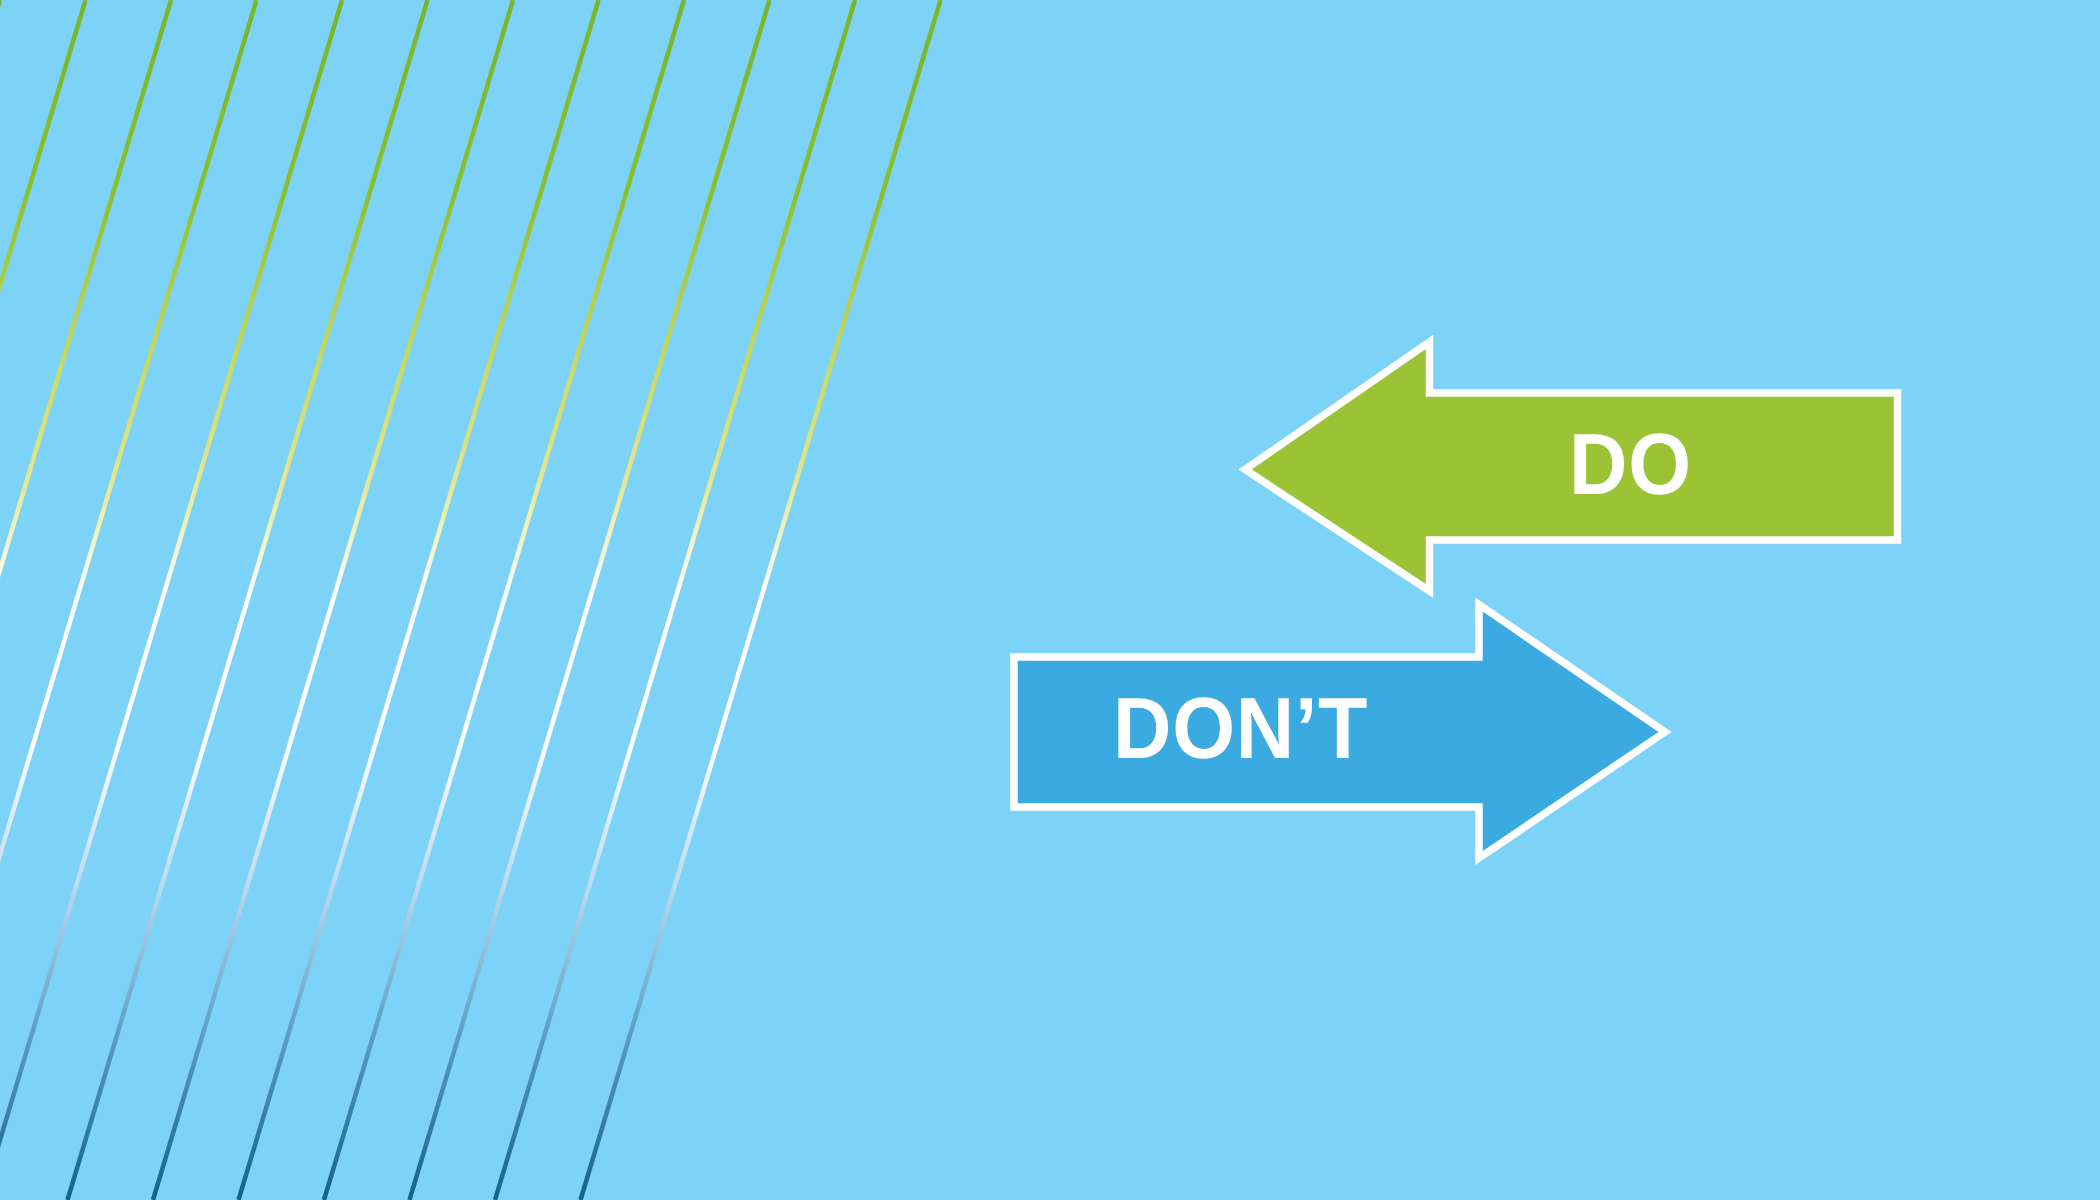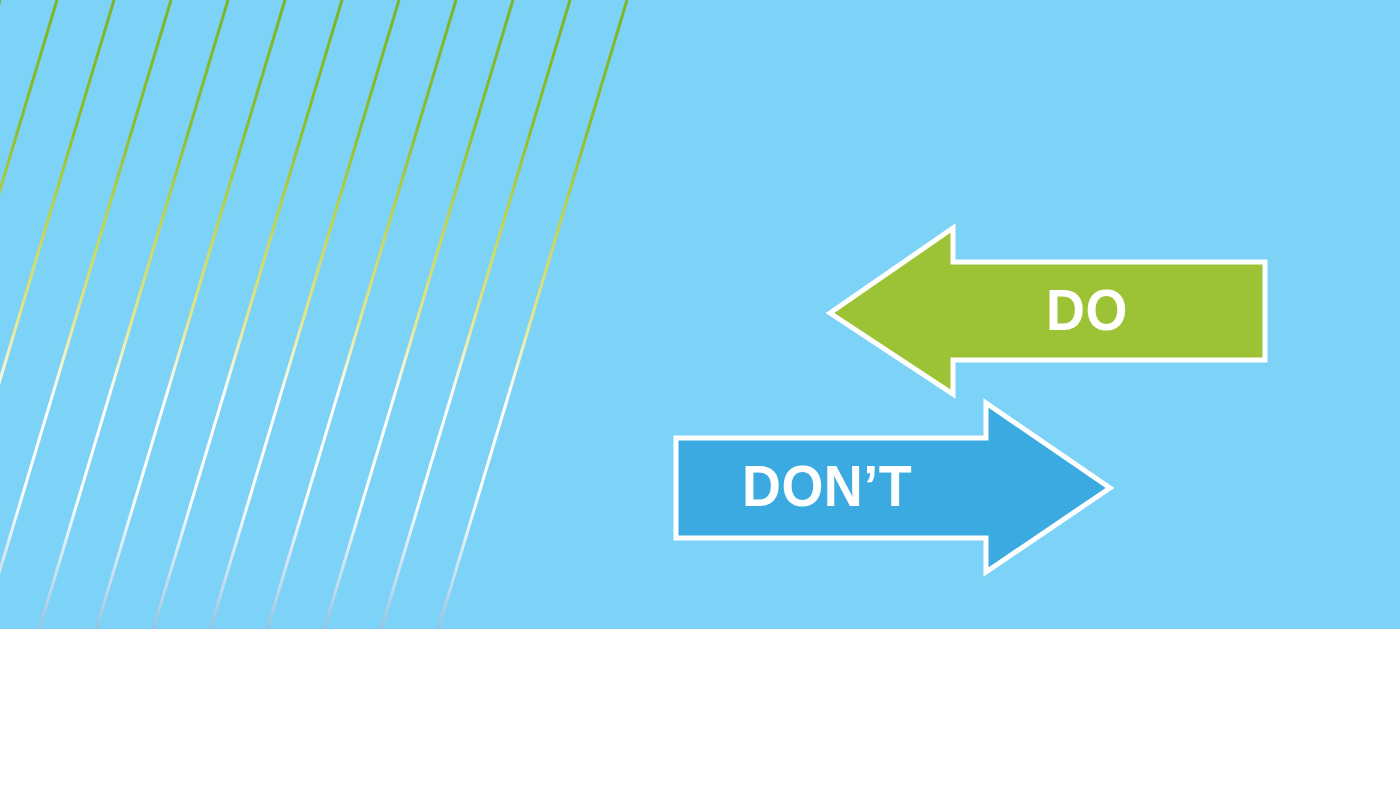--- a/index.html
+++ b/index.html
@@ -4,21 +4,21 @@
 <title>Do Don't Arrows</title>
 <style>
   html, body {
     margin: 0;
     padding: 0;
     background: #ffffff;
   }
   #stage {
     position: relative;
     width: 1400px;
-    height: 629px;
+    height: 800px;
     overflow: hidden;
     font-family: "Liberation Sans", "DejaVu Sans", sans-serif;
   }
   #backdrop {
     position: absolute;
     inset: 0;
     width: 1400px;
     height: 800px;
     display: block;
   }

